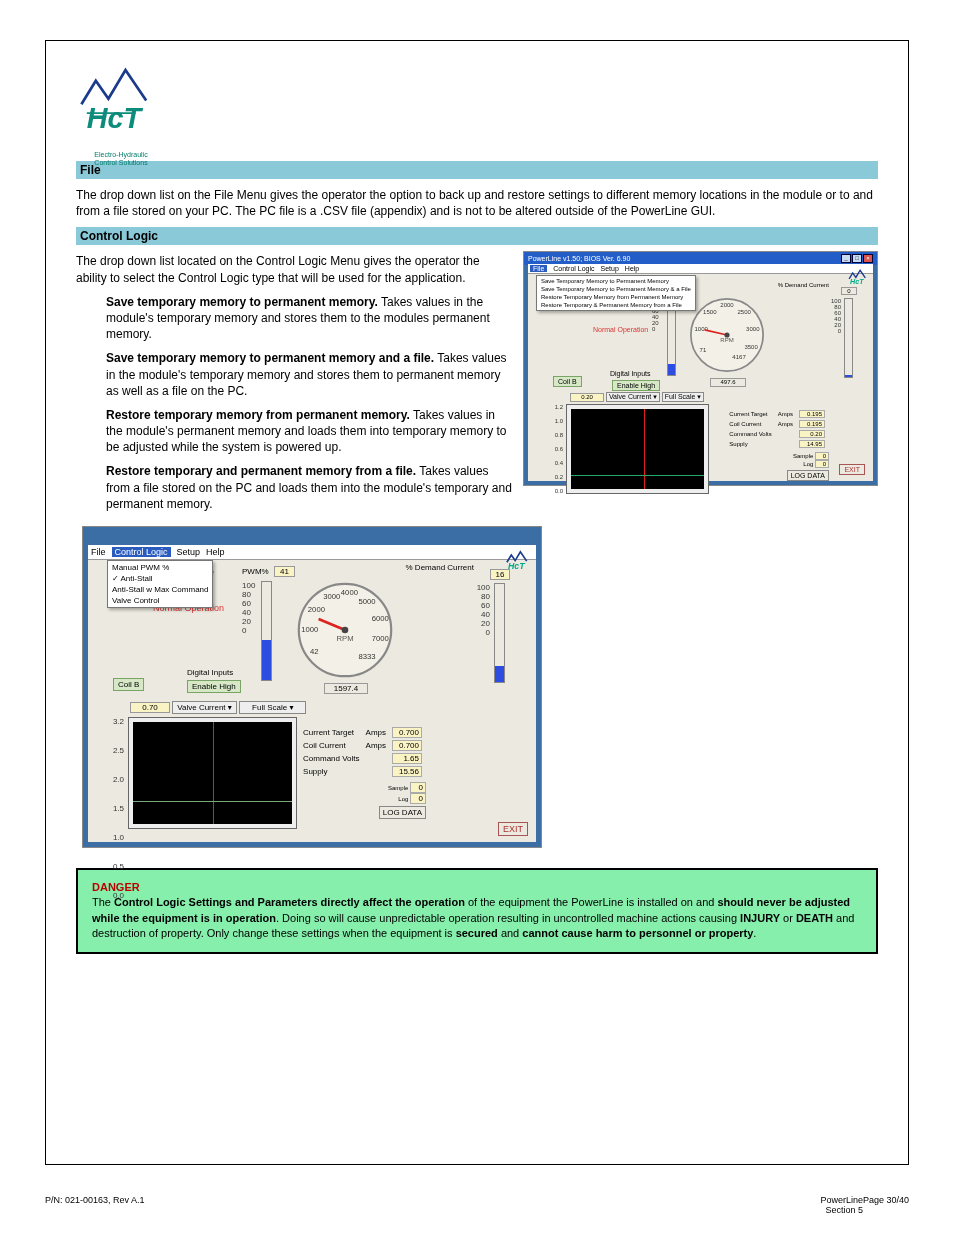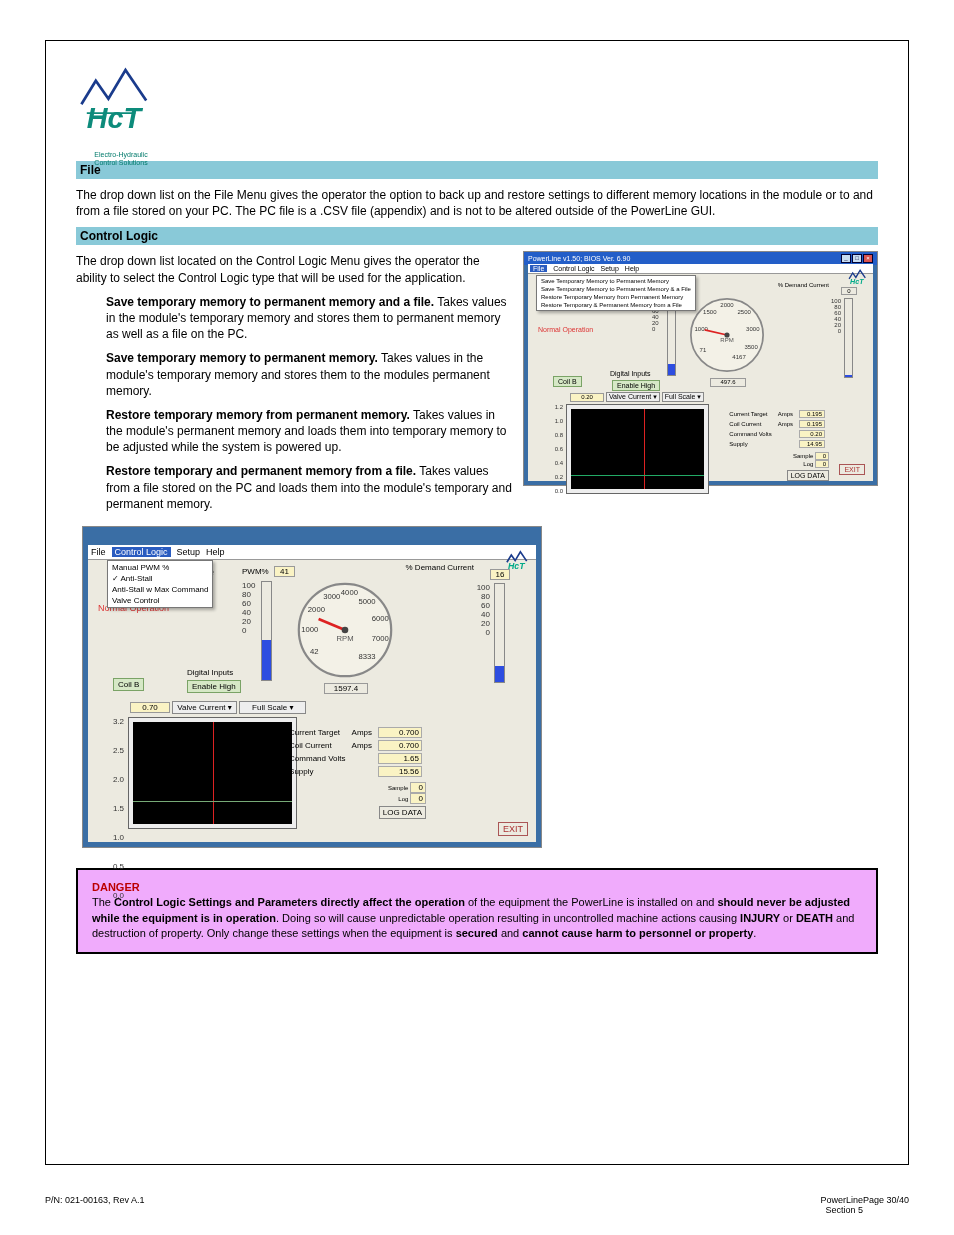--- a/index.html
+++ b/index.html
@@ -94,21 +94,21 @@
     border:1px solid #777;
     box-shadow:2px 2px 3px rgba(0,0,0,0.3);
     font-size:6px;
     padding:1px;
     z-index:10;
     white-space:nowrap;
   }
   .dropdown div { padding:1px 3px; }
 
   .gauge-area { position:absolute; top:22px; left:4px; right:4px; height:105px; }
-  .normal-op { color:#d33; font-size:7px; margin-top:40px; margin-left:6px; }
+  .normal-op { color:#d33; font-size:7px; margin-top:40px; margin-left:16px;padding-left:45px; }
   .coil-btn { position:absolute; left:21px; bottom:4px; background:#d6e8c6; border:1px solid #7aa366; padding:1px 4px; font-size:7px; }
   .enable-btn { position:absolute; left:80px; bottom:0px; background:#d6e8c6; border:1px solid #7aa366; padding:1px 4px; font-size:7px; }
   .dig-inp { position:absolute; left:78px; bottom:14px; font-size:7px; }
 
   .pwm-label{ position:absolute; left:115px; top:0px; font-size:7px;}
   .pwm-box{ position:absolute; left:142px; top:-1px; width:18px; height:8px; background:#faf3c4; border:1px solid #999; font-size:6px; text-align:center;}
   .vbar { position:absolute; width:9px; border:1px solid #888;}
   .vbar .fill { position:absolute; bottom:0; left:0; right:0; background:#2d4de0;}
   .ticks { position:absolute; font-size:6px; color:#333; display:flex; flex-direction:column; }
 
@@ -149,30 +149,30 @@
   .big-shot .menubar { font-size:9px; padding:2px 3px; gap:6px;}
   .big-shot .dropdown { top:15px; left:19px; font-size:8px;}
   .big-shot .dropdown .chk::before { content:"✓ "; }
   .big-shot .normal-op { font-size:9px; margin-top:36px;}
   .big-shot .coil-btn, .big-shot .enable-btn { font-size:8px;}
   .big-shot .dig-inp { font-size:8px;}
   .big-shot .pwm-label{ font-size:8px; left:150px;}
   .big-shot .pwm-box{ font-size:8px; left:182px; width:21px; height:11px;}
   .big-shot .exit-btn{ font-size:9px;}
   .big-shot .readout table td { font-size:8px;}
-  .big-shot .readout .rb { width:44px; font-size:8px;}
+  .big-shot .readout .rb { width:30px; font-size:8px;}
   .big-shot .log-btn { font-size:8px;}
   .big-shot .chart-yticks{ font-size:8px; left:14px;}
   .big-shot .chart-box-small{ font-size:8px; width:40px; height:11px;}
 
   
   .danger-box {
     clear: both;
     border: 2px solid #000;
-    background: #f0abfc;
+    background: #86efac;
     padding: 10px 14px;
     margin-top: 10px;
     font-size: 11px;
     line-height: 1.4;
   }
   .danger-title { color:#b00; font-weight:bold; }
   .danger-box b { font-weight:bold; }
 
   
   .footer {
@@ -350,24 +350,24 @@
           </div>
         </div>
       </div>
       <div class="exit-btn">EXIT</div>
     </div>
   </div>
 
   <div class="body-text">The drop down list located on the Control Logic Menu gives the operator the ability to select the Control Logic type that will be used for the application.</div>
 
   <div class="body-text subitem">
+    <b><span>Save temporary memory to permanent memory.</span></b> <span>Takes values in the module's temporary memory and stores them to the modules permanent memory.</span>
+  </div>
+  <div class="body-text subitem">
     <b><span>Save temporary memory to permanent memory and a file.</span></b> <span>Takes values in the module's temporary memory and stores them to permanent memory as well as a file on the PC.</span>
-  </div>
-  <div class="body-text subitem">
-    <b><span>Save temporary memory to permanent memory.</span></b> <span>Takes values in the module's temporary memory and stores them to the modules permanent memory.</span>
   </div>
   <div class="body-text subitem">
     <b><span>Restore temporary memory from permanent memory.</span></b> <span>Takes values in the module's permanent memory and loads them into temporary memory to be adjusted while the system is powered up.</span>
   </div>
   <div class="body-text subitem">
     <b><span>Restore temporary and permanent memory from a file.</span></b> <span>Takes values from a file stored on the PC and loads them into the module's temporary and permanent memory.</span>
   </div>
 
   <div class="clearfix"></div>
 

